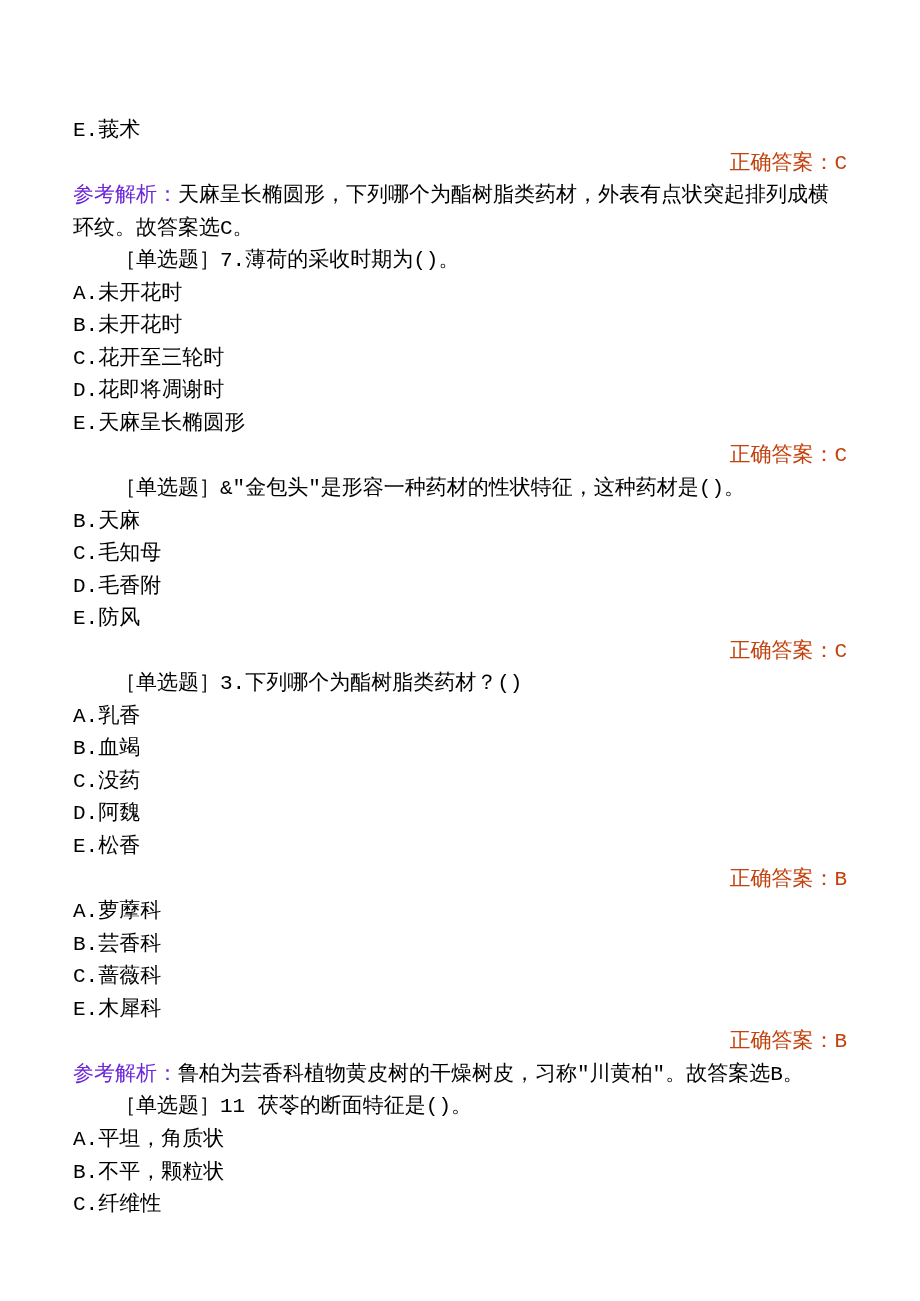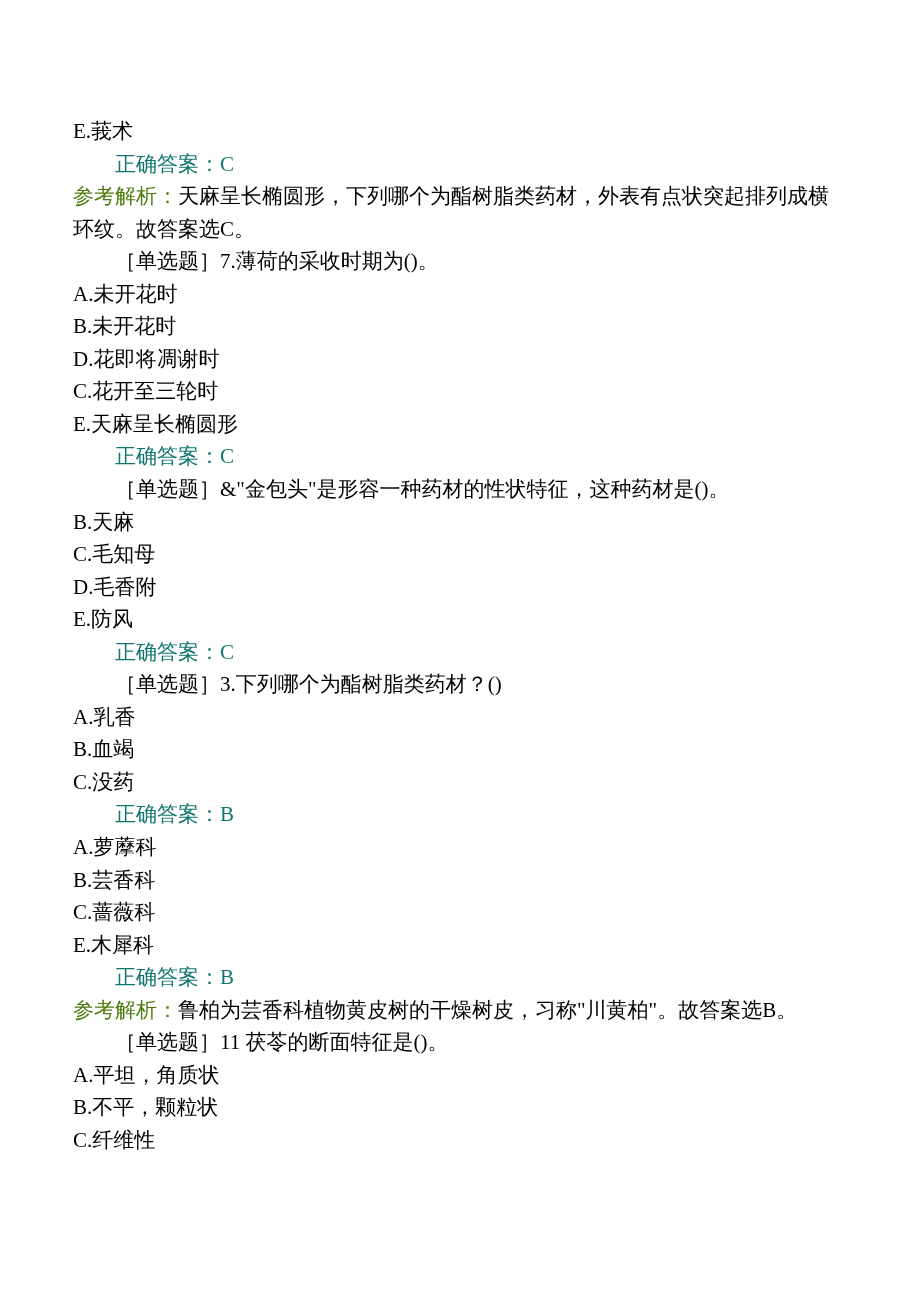--- a/index.html
+++ b/index.html
@@ -11,55 +11,59 @@
       font-family: "SimSun", "宋体", serif;
       font-size: 21px;
       line-height: 1.55;
       color: #000;
       background: #fff;
       padding: 115px 73px 50px 73px;
       width: 920px;
     }
     .line {
       display: block;
+      font-family: Liberation Mono, monospace;
     }
     .indent {
       text-indent: 2em;
     }
     .red {
-      color: #0f766e;
+      color: #c2410c;
+      text-align: right;
     }
     .red-label {
-      color: #4d7c0f;
+      color: #6d28d9;
     }
   </style>
 </head>
 <body>
 
 <div id="content">
     <div class="line"><span>E.莪术</span></div>
     <div class="line indent red"><span>正确答案：C</span></div>
     <div class="line"><span class="red-label">参考解析：</span><span>天麻呈长椭圆形，下列哪个为酯树脂类药材，外表有点状突起排列成横环纹。故答案选C。</span></div>
     <div class="line indent"><span>［单选题］7.薄荷的采收时期为()。</span></div>
     <div class="line"><span>A.未开花时</span></div>
     <div class="line"><span>B.未开花时</span></div>
+    <div class="line"><span>C.花开至三轮时</span></div>
     <div class="line"><span>D.花即将凋谢时</span></div>
-    <div class="line"><span>C.花开至三轮时</span></div>
     <div class="line"><span>E.天麻呈长椭圆形</span></div>
     <div class="line indent red"><span>正确答案：C</span></div>
     <div class="line indent"><span>［单选题］&amp;"金包头"是形容一种药材的性状特征，这种药材是()。</span></div>
     <div class="line"><span>B.天麻</span></div>
     <div class="line"><span>C.毛知母</span></div>
     <div class="line"><span>D.毛香附</span></div>
     <div class="line"><span>E.防风</span></div>
     <div class="line indent red"><span>正确答案：C</span></div>
     <div class="line indent"><span>［单选题］3.下列哪个为酯树脂类药材？()</span></div>
     <div class="line"><span>A.乳香</span></div>
     <div class="line"><span>B.血竭</span></div>
     <div class="line"><span>C.没药</span></div>
+    <div class="line"><span>D.阿魏</span></div>
+    <div class="line"><span>E.松香</span></div>
     <div class="line indent red"><span>正确答案：B</span></div>
     <div class="line"><span>A.萝藦科</span></div>
     <div class="line"><span>B.芸香科</span></div>
     <div class="line"><span>C.蔷薇科</span></div>
     <div class="line"><span>E.木犀科</span></div>
     <div class="line indent red"><span>正确答案：B</span></div>
     <div class="line"><span class="red-label">参考解析：</span><span>鲁柏为芸香科植物黄皮树的干燥树皮，习称"川黄柏"。故答案选B。</span></div>
     <div class="line indent"><span>［单选题］11 茯苓的断面特征是()。</span></div>
     <div class="line"><span>A.平坦，角质状</span></div>
     <div class="line"><span>B.不平，颗粒状</span></div>

